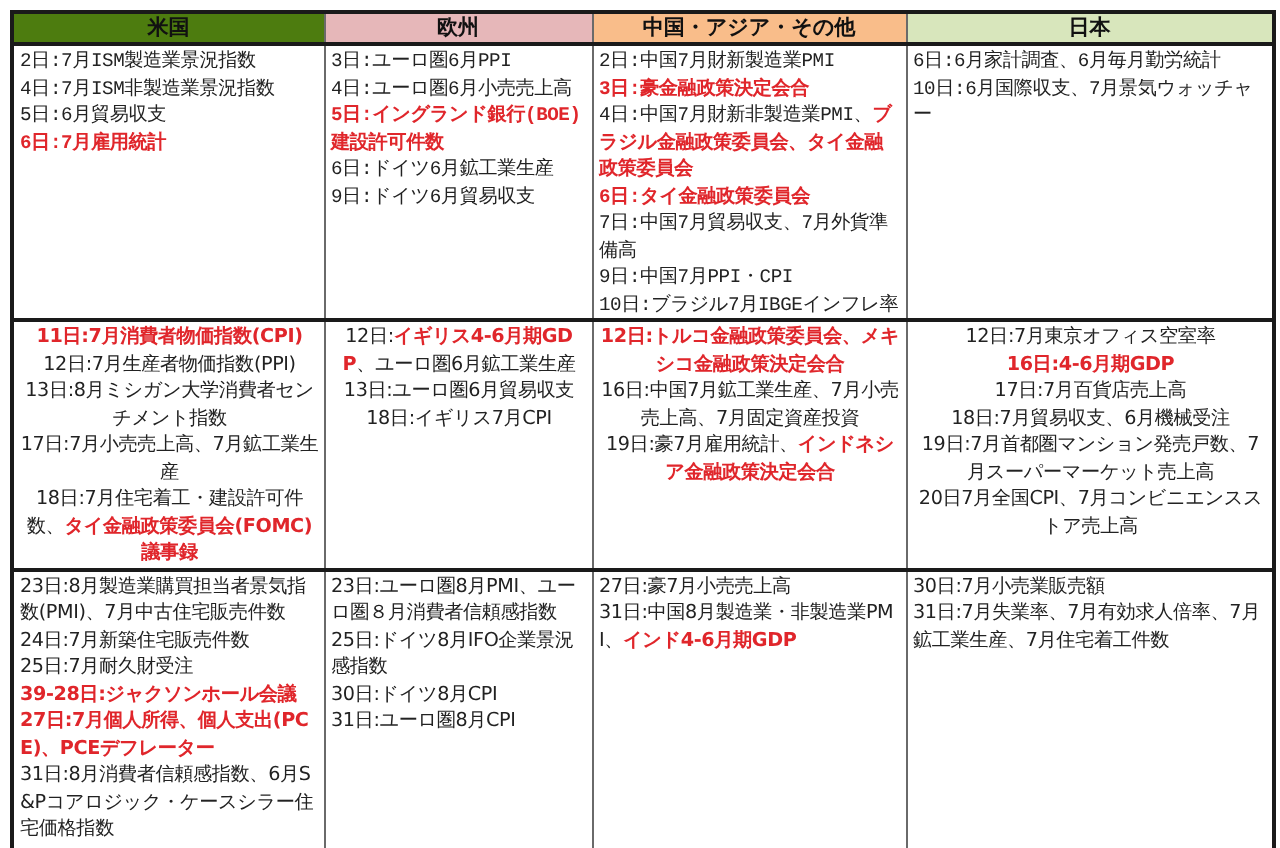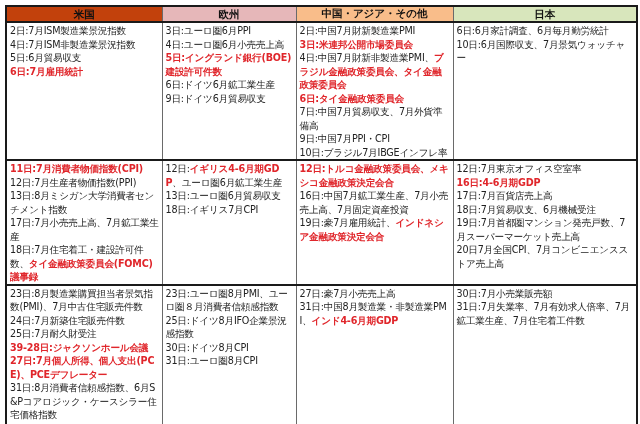--- a/index.html
+++ b/index.html
@@ -12,33 +12,33 @@
   }
   table.cal col.c1 { width: 156px; }
   table.cal col.c2 { width: 134px; }
   table.cal col.c3 { width: 157px; }
   table.cal col.c4 { width: 184px; }
   th {
     height: 14px; font-size: 10.5px; font-weight: bold; color: #111;
     text-align: center; padding: 0; border-left: 1px solid #6a6a6a;
     border-bottom: 2px solid #1a1a1a; line-height: 14px;
   }
-  th.us { background: #c2410c; }
+  th.us { background: #4d7c0f; }
   th.eu { background: #e6b7b9; margin-left: 41px; }
-  th.as { background: #f9bd8a; font-family: Liberation Serif, serif; }
+  th.as { background: #f9bd8a; }
   th.jp { background: #d8e6bc; }
   td {
     vertical-align: top; padding: 1px 2px 0 3px;
     border-left: 1px solid #6a6a6a;
     border-bottom: 2px solid #1a1a1a;
     font-size: 9.6px; line-height: 13.5px; color: #222;
     letter-spacing: -0.2px; word-break: break-all;
   }
-  tr.r1 td { height: 131px; }
-  tr.r2 td { height: 117px; }
+  tr.r1 td { height: 131px; font-family: Liberation Mono, monospace; }
+  tr.r2 td { height: 117px; text-align: center; }
   tr.r3 td { height: 143px; }
   .ev { display: block; }
   .hl { color: #e0262b; font-weight: bold; }
 </style>
 </head>
 <body>
 
 <table class="cal">
   <colgroup>
       <col class="c1">
@@ -64,21 +64,21 @@
         </td>
         <td>
           <span class="ev"><span>3日:ユーロ圏6月PPI</span></span>
           <span class="ev"><span>4日:ユーロ圏6月小売売上高</span></span>
           <span class="ev"><span class="hl">5日:イングランド銀行(BOE)建設許可件数</span></span>
           <span class="ev"><span>6日:ドイツ6月鉱工業生産</span></span>
           <span class="ev"><span>9日:ドイツ6月貿易収支</span></span>
         </td>
         <td>
           <span class="ev"><span>2日:中国7月財新製造業PMI</span></span>
-          <span class="ev"><span class="hl">3日:米連邦公開市場委員会</span></span>
+          <span class="ev"><span class="hl">3日:豪金融政策決定会合</span></span>
           <span class="ev"><span>4日:中国7月財新非製造業PMI、</span><span class="hl">ブラジル金融政策委員会、タイ金融政策委員会</span></span>
           <span class="ev"><span class="hl">6日:タイ金融政策委員会</span></span>
           <span class="ev"><span>7日:中国7月貿易収支、7月外貨準備高</span></span>
           <span class="ev"><span>9日:中国7月PPI・CPI</span></span>
           <span class="ev"><span>10日:ブラジル7月IBGEインフレ率</span></span>
         </td>
         <td>
           <span class="ev"><span>6日:6月家計調査、6月毎月勤労統計</span></span>
           <span class="ev"><span>10日:6月国際収支、7月景気ウォッチャー</span></span>
         </td>

